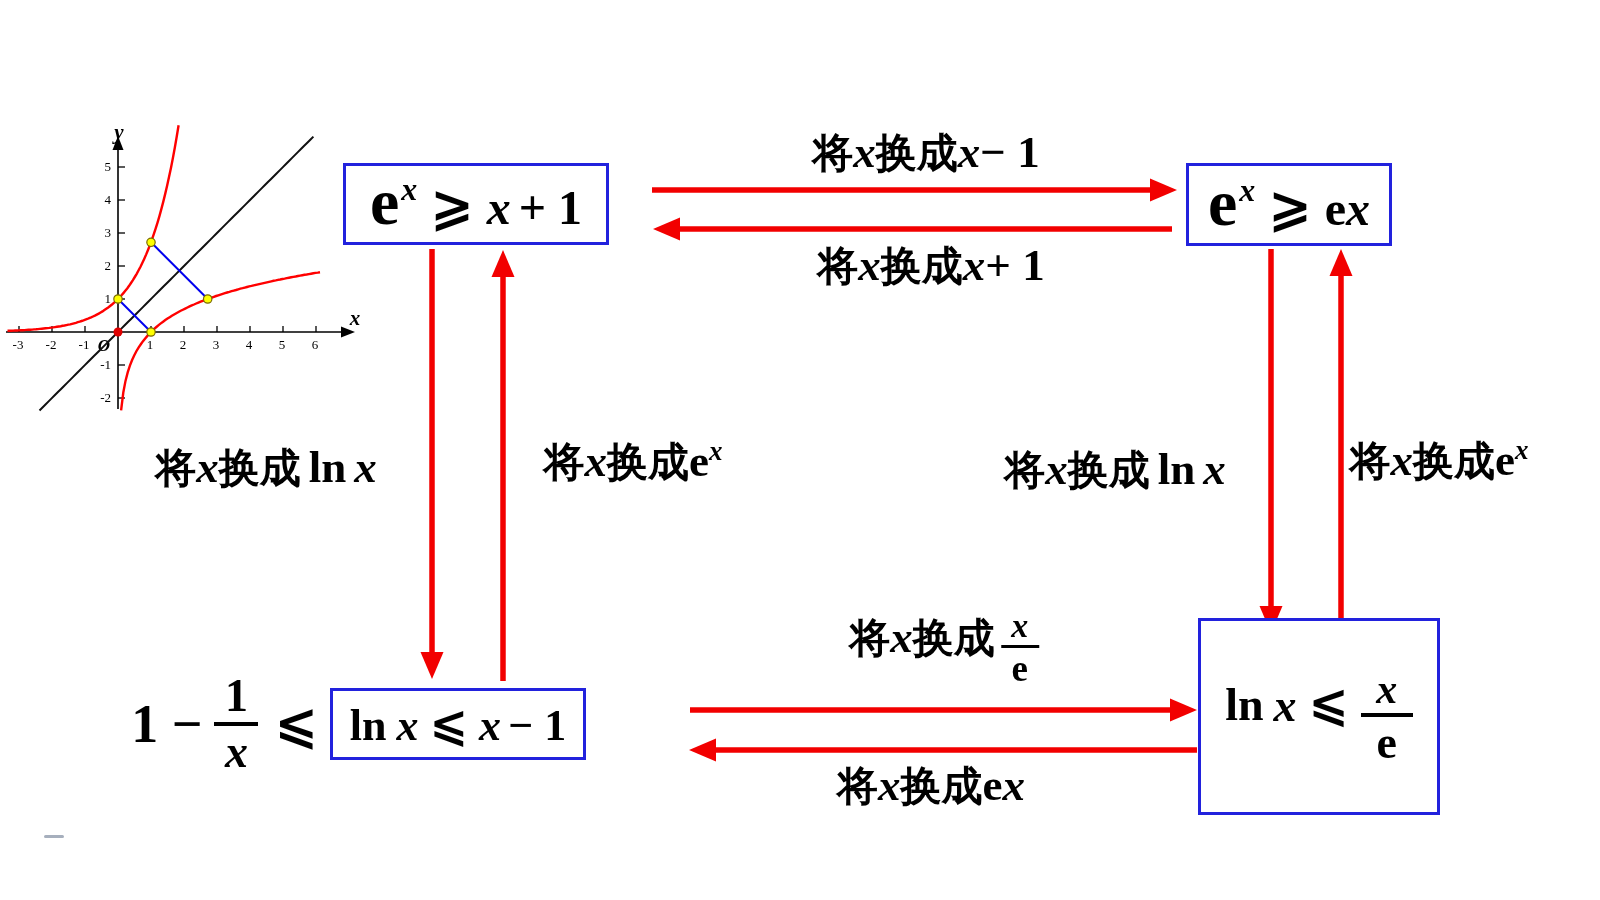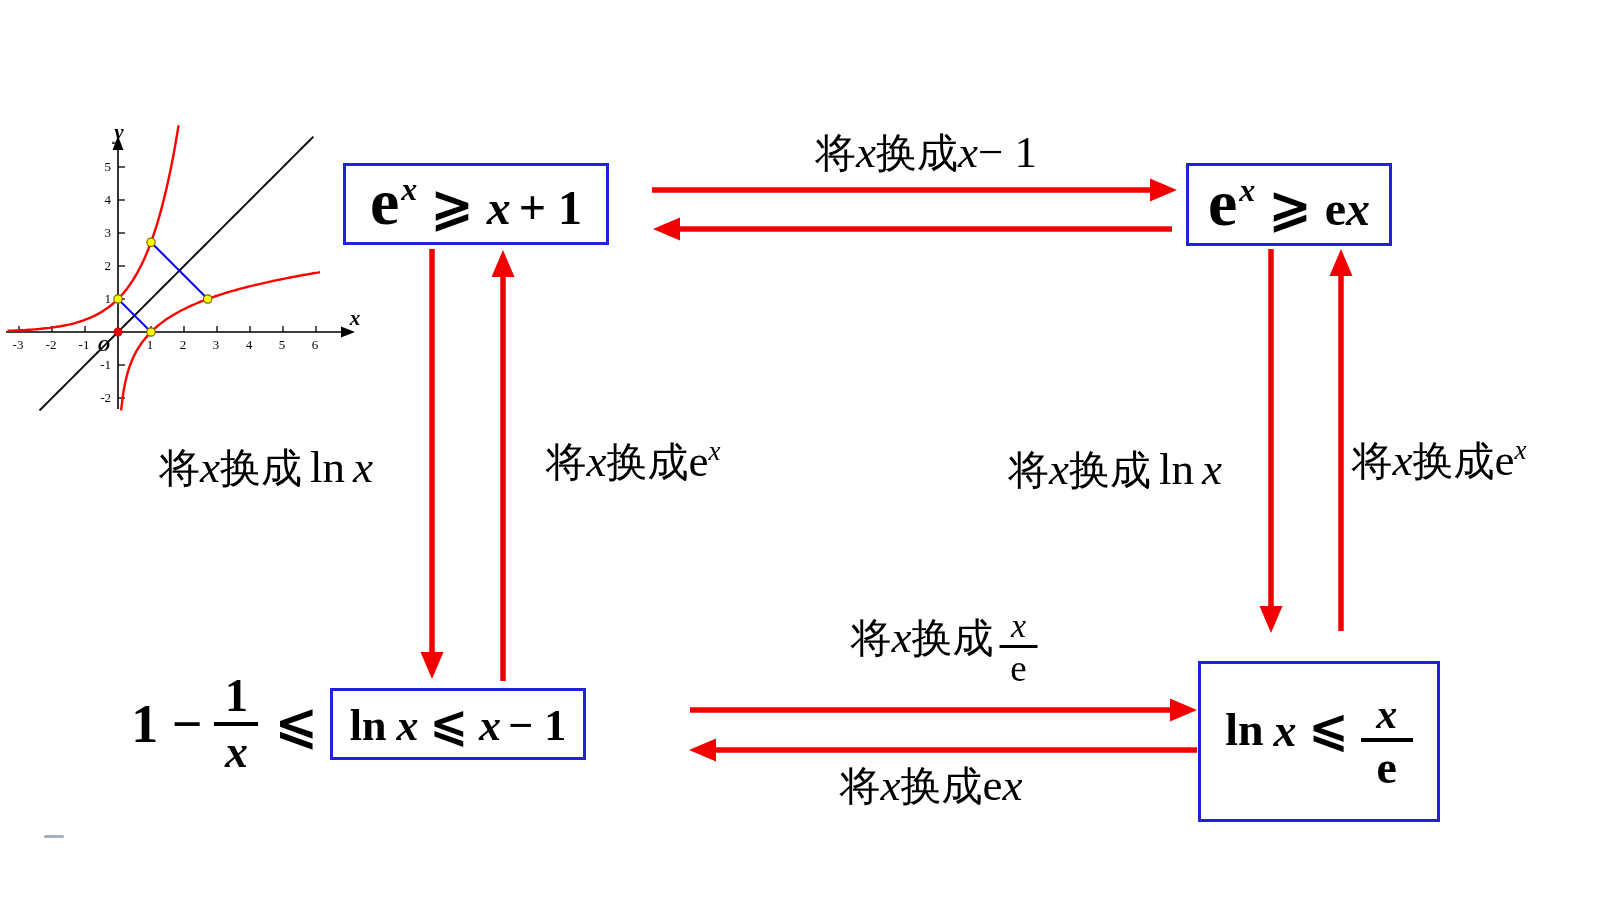--- a/index.html
+++ b/index.html
@@ -5,21 +5,21 @@
   html,body{margin:0;padding:0;background:#fff}
   #stage{position:relative;width:1600px;height:900px;background:#fff;overflow:hidden;
          font-family:"Liberation Serif","DejaVu Serif",serif;color:#000}
   #gfx{position:absolute;left:0;top:0;z-index:1}
 
   .mbox{position:absolute;z-index:2;box-sizing:border-box;border:3px solid #2222dd;background:#fff;
         display:flex;align-items:center;justify-content:center;white-space:nowrap;font-weight:bold;line-height:1}
   #box-tl{left:343px;top:163px;width:266px;height:82px}
   #box-tr{left:1186px;top:163px;width:206px;height:83px}
   #box-bl{left:330px;top:688px;width:256px;height:72px}
-  #box-br{left:1198px;top:661px;width:242px;height:161px}
+  #box-br{left:1198px;top:618px;width:242px;height:197px}
 
   .ebig{font-size:66px;line-height:.8}
   .supx{font-style:italic;font-size:32px;position:relative;top:-24px;margin-left:2px}
   .rel{font-family:"DejaVu Sans","DejaVu Serif",sans-serif;font-size:52px;margin:0 13px;font-weight:bold}
   .mi{font-style:italic;font-size:48px}
   .mn{font-size:48px;margin-left:8px}
   #box-bl .fn{font-size:44px;margin-right:10px}
   #box-bl .mi{font-size:44px}
   #box-bl .rel{font-size:46px;margin:0 11px}
   #box-bl .mn{font-size:44px;margin-left:7px}
@@ -35,21 +35,21 @@
 
   #outside{position:absolute;left:96px;top:640px;width:222px;height:168px;z-index:2;
            display:flex;align-items:center;justify-content:flex-end;font-weight:bold;white-space:nowrap}
   #outside .lead{font-size:54px}
   #outside .frac{margin:0 12px}
   #outside .frac .num{font-style:normal;font-size:46px}
   #outside .frac .den{font-style:italic;font-size:46px}
   #outside .frac .bar{min-width:44px}
   #outside .rel{font-size:52px;margin:0 0 0 4px}
 
-  .lbl{position:absolute;z-index:2;transform:translate(-50%,-50%);white-space:nowrap;font-weight:normal}
+  .lbl{position:absolute;z-index:2;transform:translate(-50%,-50%);white-space:nowrap;font-weight:bold}
   .cjk{font-family:"Liberation Sans","DejaVu Sans",sans-serif;font-size:41px}
   .lx{font-family:"Liberation Serif",serif;font-style:italic;font-size:45px}
   .lup{font-family:"Liberation Serif",serif;font-style:normal;font-size:45px}
   .lsup{font-family:"Liberation Serif",serif;font-style:italic;font-size:27px;position:relative;top:-16px}
   .sfrac{display:inline-flex;flex-direction:column;align-items:center;vertical-align:middle;line-height:1;margin-left:6px}
   .sfrac .num{font-style:italic;font-size:34px}
   .sfrac .bar{height:3px;background:#000;width:100%;margin:2px 0;min-width:38px}
   .sfrac .den{font-size:37px}
 
   #lbl-top-fwd{left:926px;top:153px}
@@ -189,20 +189,23 @@
         <span class="bar"></span>
         <span class="den">x</span>
       </span>
       <span class="rel">⩽</span>
   </div>
 
   <div class="lbl" id="lbl-top-fwd">
     <span class="cjk">将</span><span class="lx">x</span><span class="cjk">换成</span><span class="lx">x</span><span class="lup">− 1</span>
   </div>
 
+  <div class="lbl" id="lbl-top-back">
+    <span class="cjk">将</span><span class="lx">x</span><span class="cjk">换成</span><span class="lx">x</span><span class="lup">+ 1</span>
+  </div>
 
   <div class="lbl" id="lbl-left-down">
     <span class="cjk">将</span><span class="lx">x</span><span class="cjk">换成</span><span class="lup" style="margin-left:8px">ln</span><span class="lx" style="margin-left:8px">x</span>
   </div>
 
   <div class="lbl" id="lbl-left-up">
     <span class="cjk">将</span><span class="lx">x</span><span class="cjk">换成</span><span class="lup">e</span><span class="lsup">x</span>
   </div>
 
   <div class="lbl" id="lbl-right-down">

